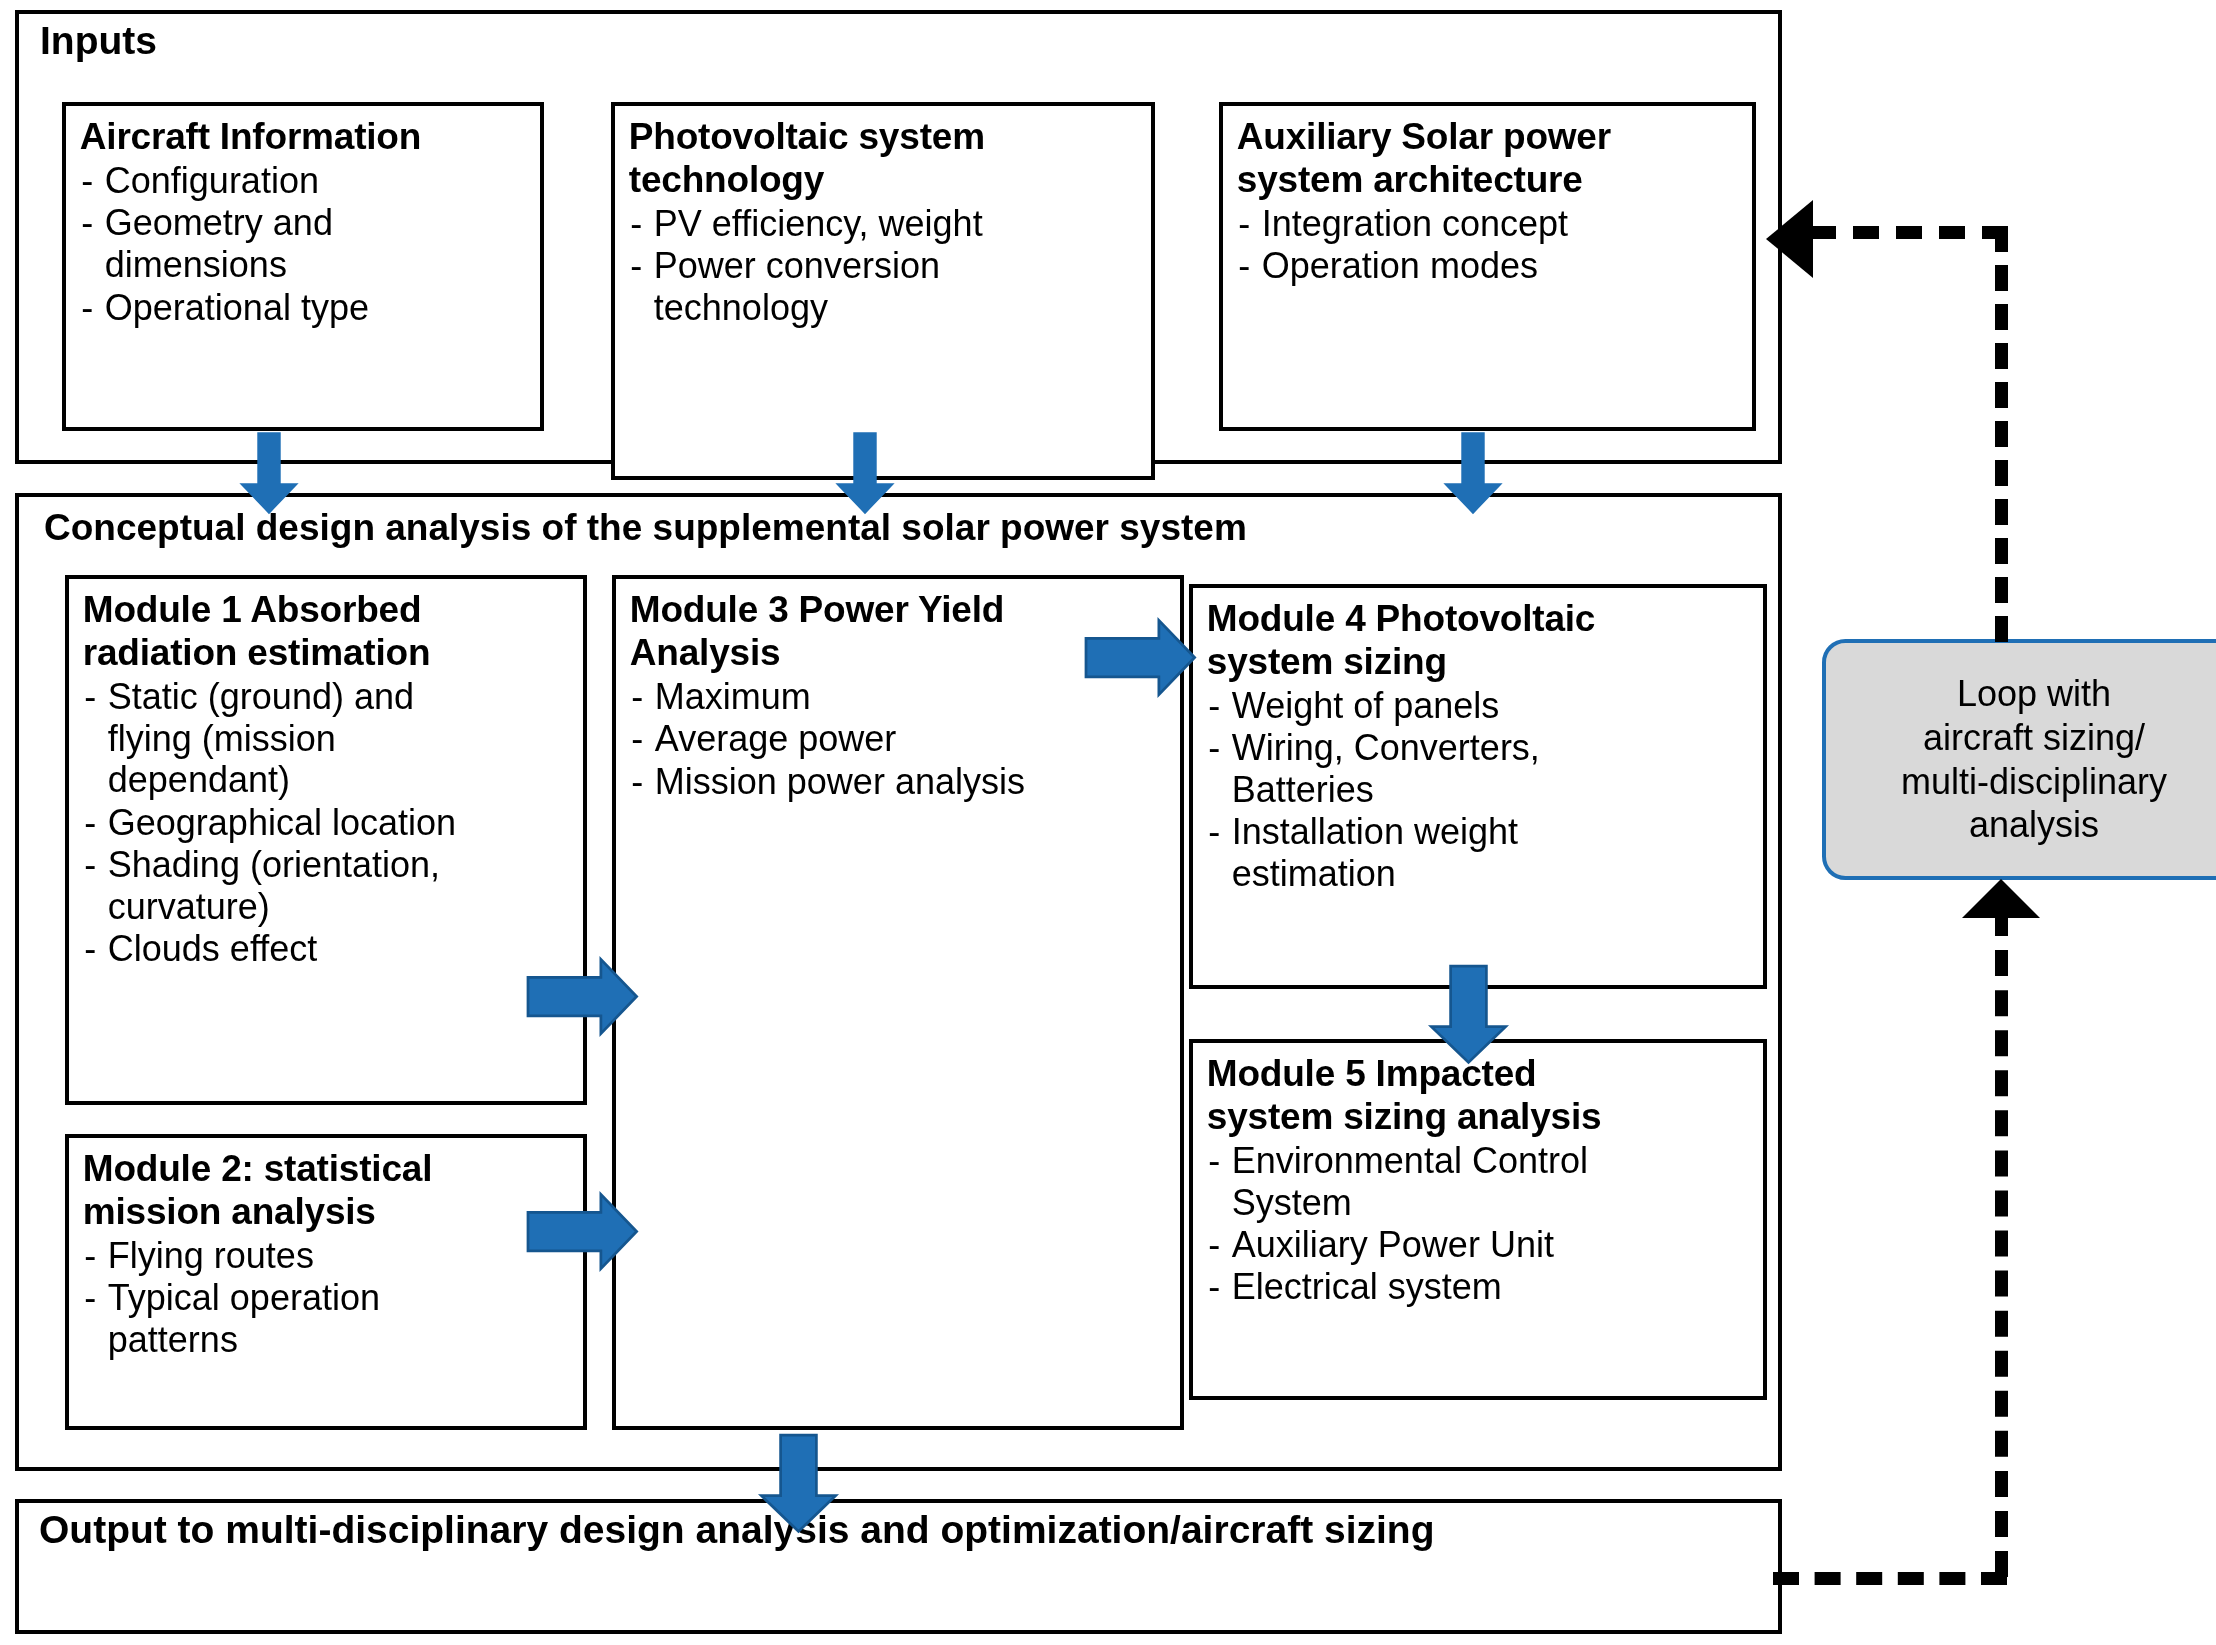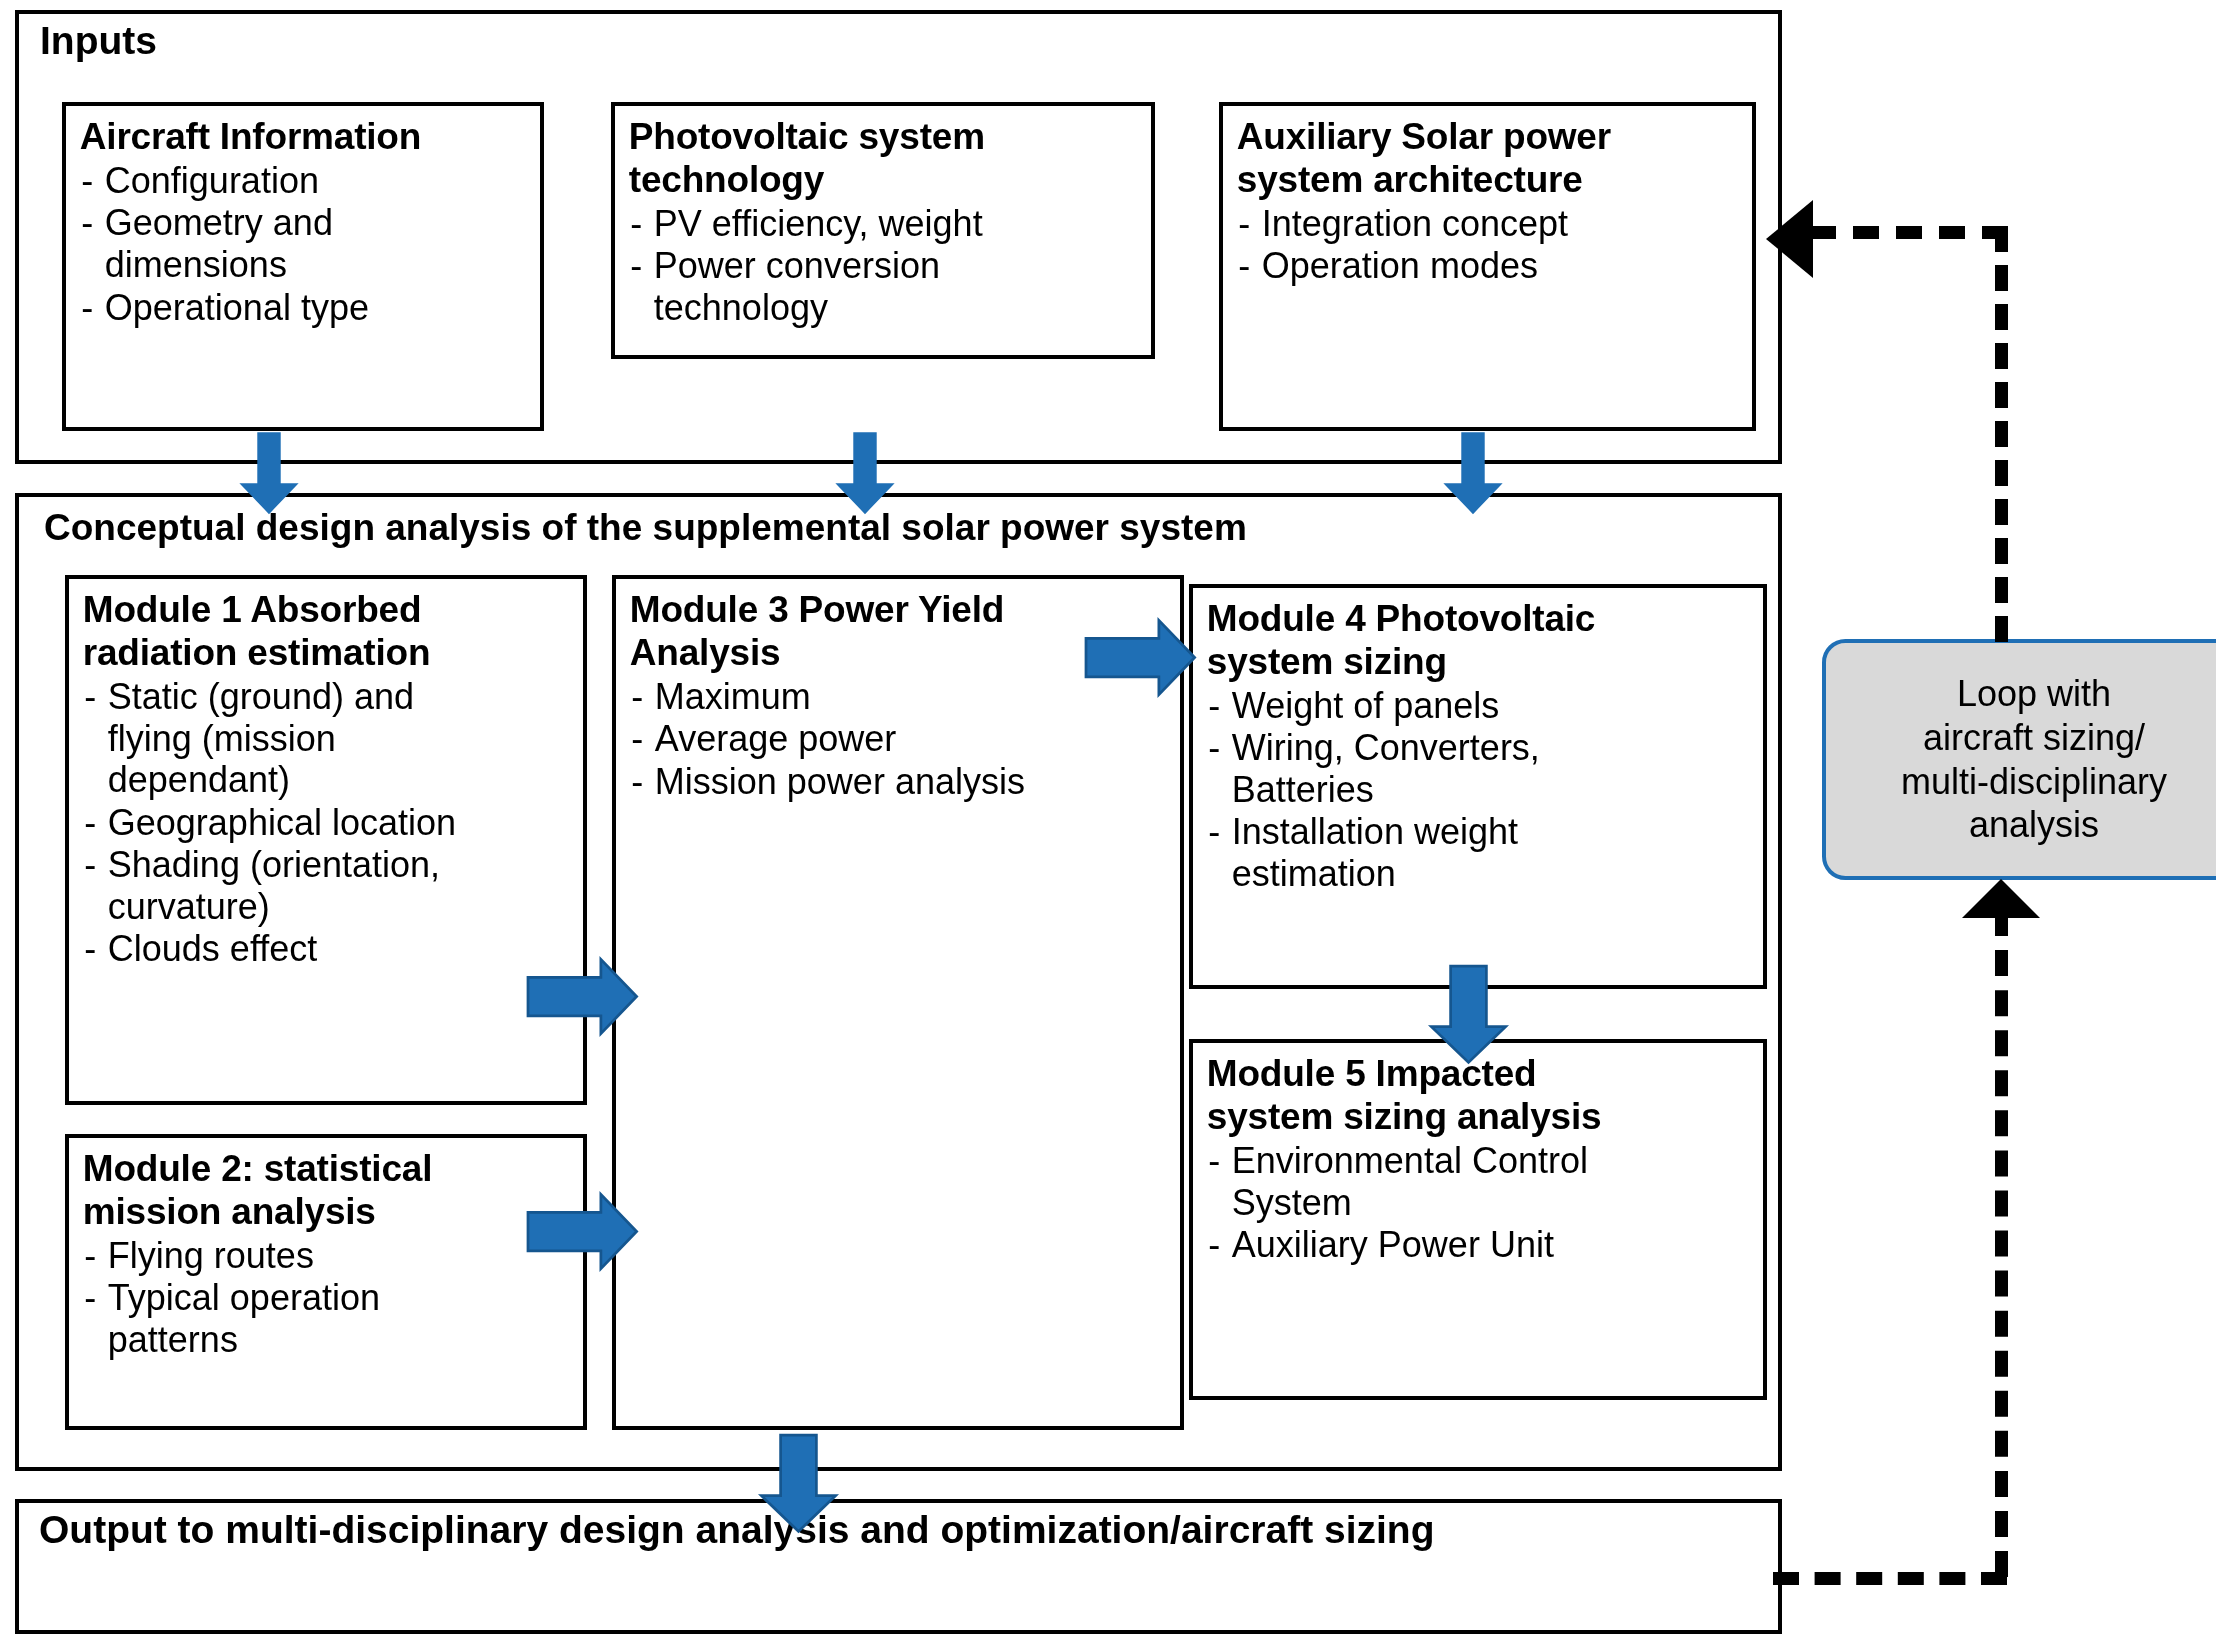--- a/index.html
+++ b/index.html
@@ -118,21 +118,21 @@
   <div class="card" style="left:62px; top:102px; width:482px; height:329px;">
     <div class="card-title">Aircraft Information</div>
     <ul class="card-list">
       <li>Configuration</li>
       <li>Geometry and
 dimensions</li>
       <li>Operational type</li>
     </ul>
   </div>
 
-  <div class="card" style="left:611px; top:102px; width:544px; height:257px;">
+  <div class="card" style="left:611px; top:102px; width:544px; height:378px;">
     <div class="card-title" style="white-space:pre-line;">Photovoltaic system
 technology</div>
     <ul class="card-list">
       <li>PV efficiency, weight</li>
       <li>Power conversion
 technology</li>
     </ul>
   </div>
 
   <div class="card" style="left:1219px; top:102px; width:537px; height:329px;">
@@ -194,20 +194,21 @@
     </ul>
   </div>
 
   <div class="card" style="left:1189px; top:1039px; width:578px; height:361px;">
     <div class="card-title" style="white-space:pre-line;">Module 5 Impacted
 system sizing analysis</div>
     <ul class="card-list">
       <li>Environmental Control
 System</li>
       <li>Auxiliary Power Unit</li>
+      <li>Electrical system</li>
     </ul>
   </div>
 
   <div class="outer-box" style="left:15px; top:1499px; width:1767px; height:135px;"></div>
   <div class="output-title" style="position:absolute; left:39px; top:1508px;">Output to multi-disciplinary  design analysis and optimization/aircraft sizing</div>
 
   <div class="loop-box" style="left:1822px; top:639px; width:424px; height:241px;">Loop with
 aircraft sizing/
 multi-disciplinary
 analysis</div>

